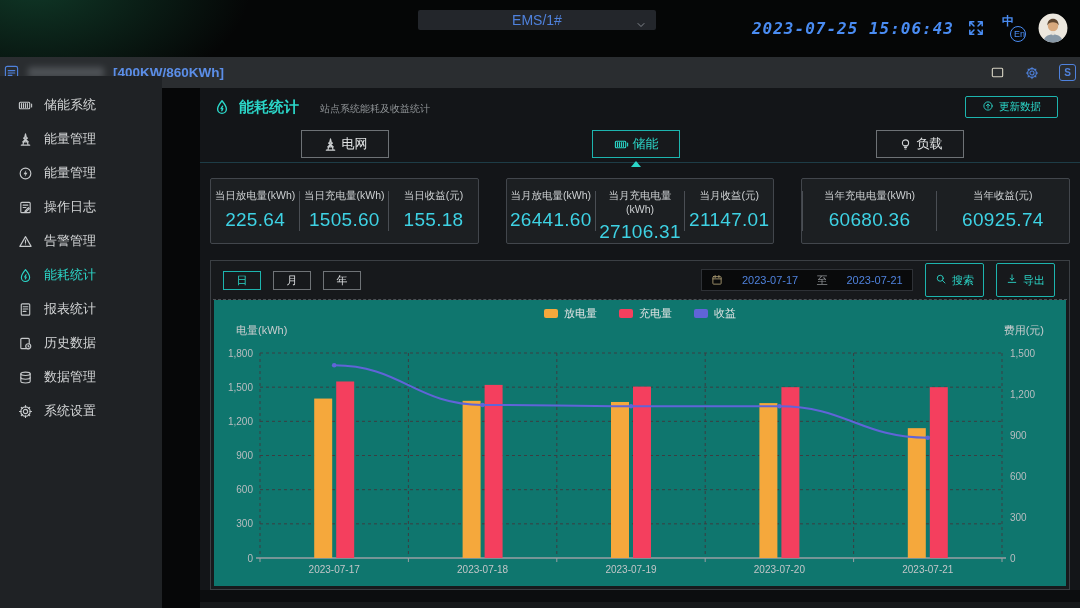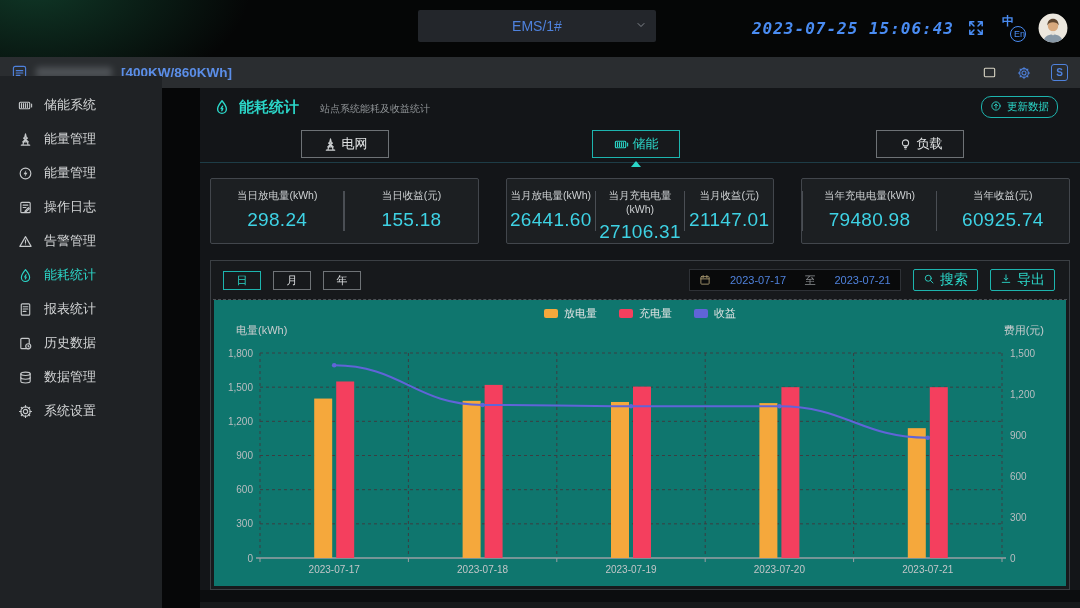--- a/index.html
+++ b/index.html
@@ -2,37 +2,37 @@
 <html><head>
 <meta charset="utf-8">
 <style>
   html,body{margin:0;padding:0;width:1080px;height:608px;background:#060708;overflow:hidden;
     font-family:"Liberation Sans","DejaVu Sans",sans-serif;-webkit-font-smoothing:antialiased;}
 
   
   .topbar{position:absolute;left:0;top:0;right:0;height:57px;
     background:radial-gradient(300px 170px at 35px -15px, rgba(28,115,78,.45), rgba(0,0,0,0) 72%),#050606;
     border-bottom:1px solid #14324b;}
-  .station-select{position:absolute;left:418px;top:10px;width:238px;height:32px;background:#23262b;
+  .station-select{position:absolute;left:418px;top:10px;width:238px;height:20px;background:#23262b;
     border-radius:2px;display:flex;align-items:center;justify-content:center;cursor:pointer;}
   .station-select .val{color:#4f82dd;font-size:14px;}
   .station-select .chev{position:absolute;right:9px;top:9px;color:#8a9096;display:flex;}
   .topbar-right{position:absolute;right:12px;top:0;height:56px;display:flex;align-items:center;gap:13px;}
   .clock{font-family:"DejaVu Sans Mono",monospace;font-style:italic;font-weight:bold;
     font-size:16px;color:#4a8cf2;letter-spacing:1px;white-space:nowrap;}
   .fs-icon{color:#4a8cf2;display:flex;cursor:pointer;}
   .lang{position:relative;width:27px;height:27px;cursor:pointer;}
   .lang .zh{position:absolute;top:-2px;left:4px;font-size:12px;font-weight:bold;color:#4a8cf2;}
   .lang .en{position:absolute;bottom:0;right:-1px;width:14px;height:14px;border:1px solid #4a8cf2;
     border-radius:50%;font-size:9px;line-height:14px;text-align:right;color:#4a8cf2;}
   .avatar{width:30px;height:30px;border-radius:50%;overflow:hidden;cursor:pointer;display:flex;}
 
   
   .titlebar{position:absolute;left:0;top:57px;right:0;height:31px;background:#2a2d30;
-    display:flex;align-items:center;padding:0 12px;gap:9px;box-sizing:border-box;}
+    display:flex;align-items:center;padding:0 4px;gap:9px;box-sizing:border-box;}
   .app-icn{color:#4f82dd;display:flex;}
   .blur-name{width:76px;height:11px;background:#6b7075;border-radius:2px;filter:blur(3px);opacity:.55;}
   .capacity{color:#5b8ee8;font-weight:bold;font-size:13.5px;}
   .titlebar-right{margin-left:auto;display:flex;align-items:center;gap:20px;}
   .mon-icn{color:#d6d2c2;display:flex;cursor:pointer;}
   .gear-icn{color:#4f82dd;display:flex;cursor:pointer;}
   .s-badge{width:15px;height:15px;border:1.5px solid #4f82dd;border-radius:3px;color:#4f82dd;
     font-size:10px;font-weight:bold;line-height:15px;text-align:center;cursor:pointer;}
 
   
@@ -43,22 +43,22 @@
   .side-item .icn{display:flex;color:#c6c9cb;}
   .side-item.active,.side-item.active .icn{color:#2bd6c8;}
 
   
   .main{position:absolute;left:200px;top:88px;right:0;bottom:0;background:#131518;}
   .main-header{position:absolute;top:0;left:0;right:0;height:38px;display:flex;align-items:center;
     padding:0 22px 0 14px;gap:9px;box-sizing:border-box;}
   .main-header .drop{display:flex;color:#2bd6c8;}
   .main-title{color:#2bd6c8;font-size:15px;font-weight:bold;}
   .main-sub{color:#8e9295;font-size:10px;margin-left:12px;margin-top:3px;}
-  .refresh-btn{margin-left:auto;height:22px;padding:0 8px;border:1px solid #1db4ae;color:#2bd6c8;
-    font-size:10.5px;display:flex;align-items:center;gap:5px;background:transparent;cursor:pointer;border-radius:10px;}
+  .refresh-btn{margin-left:auto;height:22px;padding:0 16px;border:1px solid #1db4ae;color:#2bd6c8;
+    font-size:10.5px;display:flex;align-items:center;gap:5px;background:transparent;cursor:pointer;border-radius:2px;}
 
   .tabs-row{position:absolute;top:40px;left:0;right:0;height:36px;}
   .tab{position:absolute;top:2px;width:88px;height:28px;border:1px solid #6e7276;box-sizing:border-box;
     display:flex;align-items:center;justify-content:center;gap:4px;color:#e2e4e5;font-size:13px;
     background:rgba(255,255,255,.02);cursor:pointer;}
   .tab .icn{display:flex;color:#cfd2d4;}
   .tab.active{border-color:#1db4ae;color:#2bd6c8;}
   .tab.active .icn{color:#2bd6c8;}
   .tab.active::after{content:"";position:absolute;left:50%;bottom:-10px;margin-left:-5px;
     border:5px solid transparent;border-top:0;border-bottom:6px solid #2bd6c8;}
@@ -76,21 +76,21 @@
   .controls{position:absolute;top:7px;left:12px;right:14px;height:24px;display:flex;align-items:center;gap:12px;}
   .pbtn{width:38px;height:19px;border:1px solid #6f7377;color:#dcdee0;font-size:11px;box-sizing:border-box;
     display:flex;align-items:center;justify-content:center;background:transparent;cursor:pointer;}
   .pbtn.active{border-color:#1db4ae;color:#2bd6c8;}
   .spacer{flex:1;}
   .datebox{width:212px;height:22px;background:#090a0b;border:1px solid #2e3136;display:flex;
     align-items:center;justify-content:space-around;font-size:11px;box-sizing:border-box;cursor:pointer;}
   .datebox .cal{display:flex;color:#a89870;}
   .datebox .dt{color:#4f82dd;}
   .datebox .zhi{color:#8a8d90;}
-  .cbtn{height:22px;padding:4px 9px;border:1px solid #1db4ae;color:#2bd6c8;font-size:14px;box-sizing:border-box;
+  .cbtn{height:22px;padding:16px 9px;border:1px solid #1db4ae;color:#2bd6c8;font-size:11px;box-sizing:border-box;
     display:flex;align-items:center;gap:5px;background:transparent;cursor:pointer;border-radius:2px;}
   .dash-divider{position:absolute;top:38px;left:2px;right:2px;border-top:1px dashed #4c4f54;}
   .chart-zone{position:absolute;top:39px;left:3px;right:3px;bottom:3px;background:#0f766e;}
   .legend{height:16px;margin-top:5px;display:flex;justify-content:center;gap:22px;align-items:center;}
   .lg{display:flex;align-items:center;gap:6px;font-size:11px;color:#e0e2e3;cursor:pointer;}
   .sw{width:14px;height:9px;border-radius:2px;}
   #chart{display:block;margin:0 auto;}
   .bottom-strip{position:absolute;left:0;right:0;bottom:0;height:18px;background:#0c0d0f;}
   .bottom-strip .inner{position:absolute;left:0;right:0;bottom:0;height:6px;background:#17191b;}
 </style>
@@ -311,23 +311,27 @@
         </span>
         <span class="lab">负载</span>
       </div>
     </div>
 
   <div class="stats-row">
 
   <div class="card">
         <div class="col">
           <div class="lbl">当日放电量(kWh)</div>
-          <div class="val">298.24</div>
-        </div>
-        <div class="vr"></div>
+          <div class="val">225.64</div>
+        </div>
+        <div class="vr"></div>
+        <div class="col">
+          <div class="lbl">当日充电量(kWh)</div>
+          <div class="val">1505.60</div>
+        </div>
         <div class="vr"></div>
         <div class="col">
           <div class="lbl">当日收益(元)</div>
           <div class="val">155.18</div>
         </div>
       </div>
       <div class="card">
         <div class="col">
           <div class="lbl">当月放电量(kWh)</div>
           <div class="val">26441.60</div>
@@ -340,21 +344,21 @@
         <div class="vr"></div>
         <div class="col">
           <div class="lbl">当月收益(元)</div>
           <div class="val">21147.01</div>
         </div>
       </div>
       <div class="card">
         <div class="vr"></div>
         <div class="col">
           <div class="lbl">当年充电电量(kWh)</div>
-          <div class="val">79480.98</div>
+          <div class="val">60680.36</div>
         </div>
         <div class="vr"></div>
         <div class="col">
           <div class="lbl">当年收益(元)</div>
           <div class="val">60925.74</div>
         </div>
       </div>
     </div>
 
   <div class="chart-panel">

